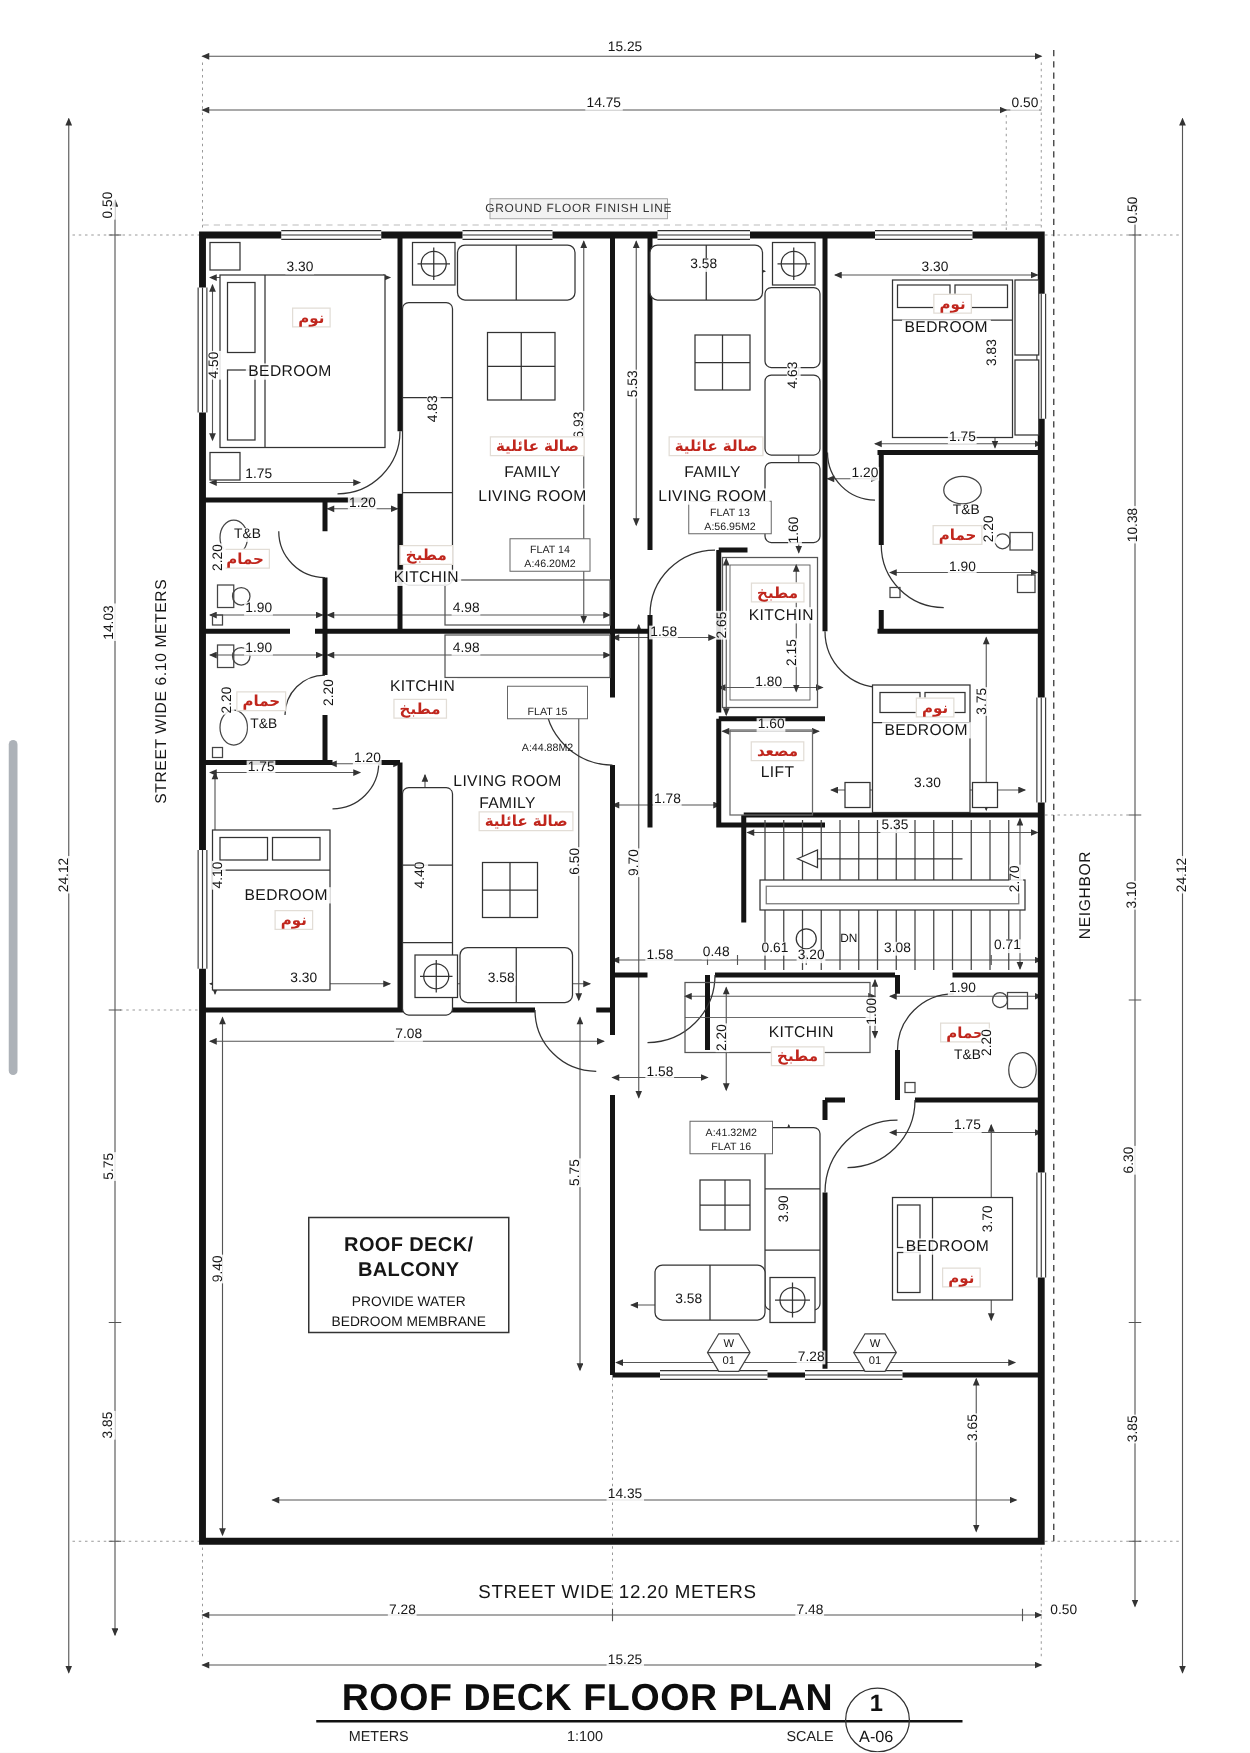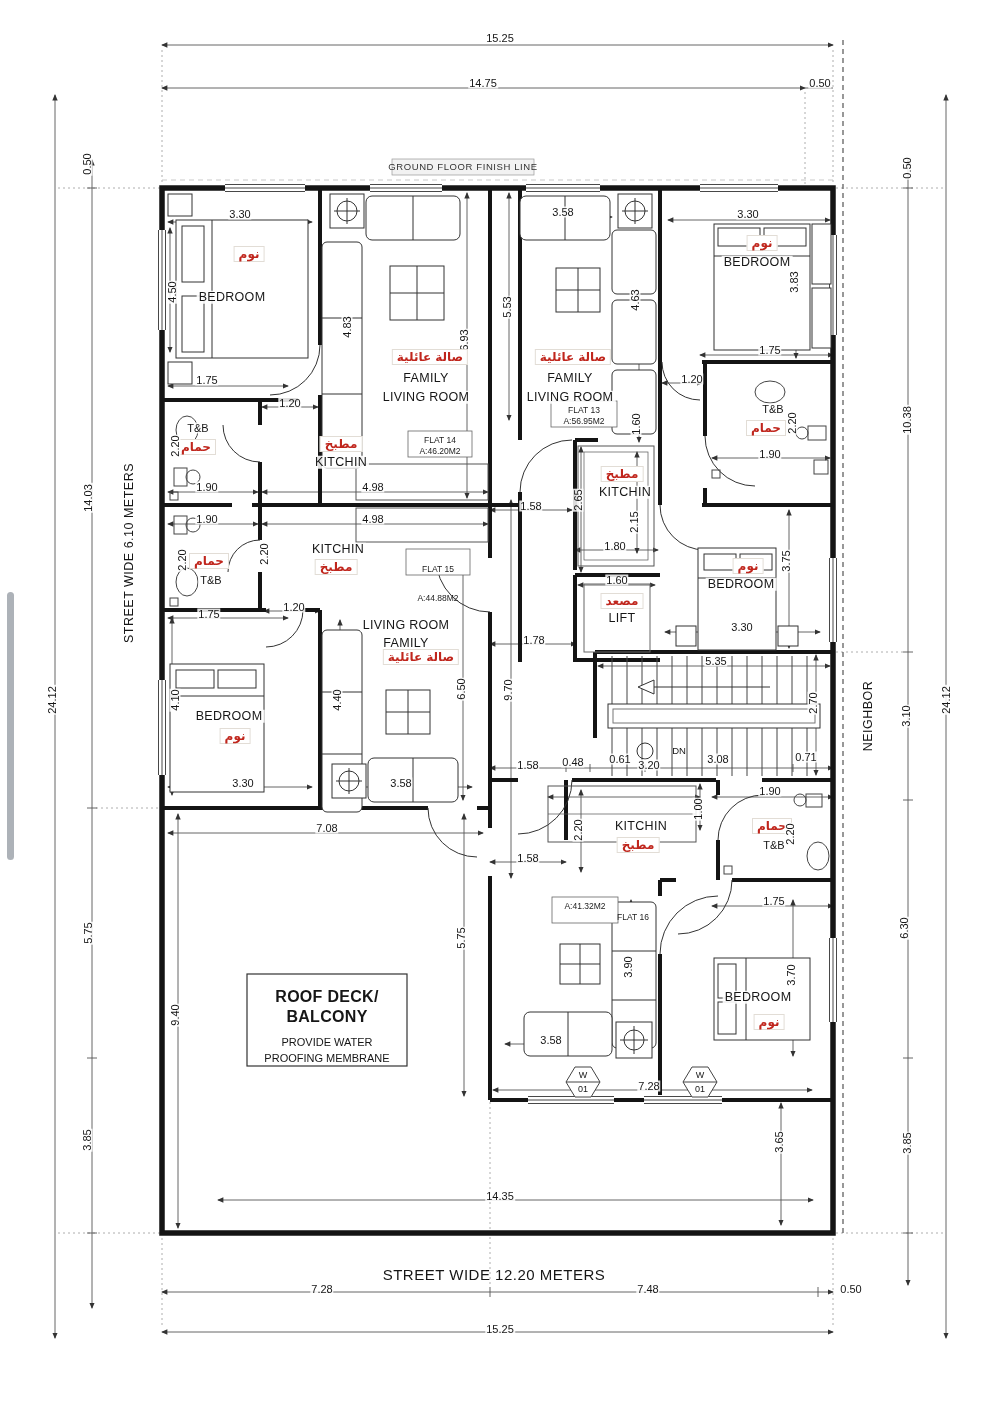--- a/index.html
+++ b/index.html
@@ -498,33 +498,33 @@
       <div class="lbl dim" style="left: 698px; top: 809px; transform: translate(-50%, -50%) rotate(-90deg);">1.00</div>
       <div class="lbl room" style="left: 641px; top: 826px;">KITCHIN</div>
       <div class="lbl ar" style="left: 638px; top: 845px;">مطبخ</div>
       <div class="lbl dim" style="left: 578px; top: 830px; transform: translate(-50%, -50%) rotate(-90deg);">2.20</div>
       <div class="lbl ar" style="left: 772px; top: 826px;">حمام</div>
       <div class="lbl room-sm" style="left: 774px; top: 845px;">T&amp;B</div>
       <div class="lbl dim" style="left: 790px; top: 834px; transform: translate(-50%, -50%) rotate(-90deg);">2.20</div>
       <div class="lbl dim" style="left: 327px; top: 828px;">7.08</div>
       <div class="lbl dim" style="left: 528px; top: 858px;">1.58</div>
       <div class="lbl tag" style="left: 585px; top: 906px;">A:41.32M2</div>
-      <div class="lbl tag" style="left: 585px; top: 917px; margin-left: 48px;">FLAT 16</div>
+      <div class="lbl tag" style="left: 585px; top: 917px;">FLAT 16</div>
       <div class="lbl dim" style="left: 774px; top: 901px;">1.75</div>
       <div class="lbl dim" style="left: 88px; top: 933px; transform: translate(-50%, -50%) rotate(-90deg);">5.75</div>
       <div class="lbl dim" style="left: 461px; top: 938px; transform: translate(-50%, -50%) rotate(-90deg);">5.75</div>
       <div class="lbl dim" style="left: 628px; top: 967px; transform: translate(-50%, -50%) rotate(-90deg);">3.90</div>
       <div class="lbl dim" style="left: 791px; top: 975px; transform: translate(-50%, -50%) rotate(-90deg);">3.70</div>
       <div class="lbl room" style="left: 758px; top: 997px;">BEDROOM</div>
       <div class="lbl ar" style="left: 769px; top: 1022px;">نوم</div>
       <div class="lbl dim" style="left: 175px; top: 1015px; transform: translate(-50%, -50%) rotate(-90deg);">9.40</div>
       <div class="lbl deck-title" style="left: 327px; top: 997px;">ROOF DECK/</div>
       <div class="lbl deck-title" style="left: 327px; top: 1017px;">BALCONY</div>
       <div class="lbl deck-note" style="left: 327px; top: 1042px;">PROVIDE WATER</div>
-      <div class="lbl deck-note" style="left: 327px; top: 1058px;">PROOFING MEMBRANE</div>
+      <div class="lbl deck-note" style="left: 327px; top: 1058px;">BEDROOM MEMBRANE</div>
       <div class="lbl dim" style="left: 551px; top: 1040px;">3.58</div>
       <div class="lbl dim" style="left: 904px; top: 928px; transform: translate(-50%, -50%) rotate(-90deg);">6.30</div>
       <div class="lbl hex" style="left: 583px; top: 1075px;">W</div>
       <div class="lbl hex" style="left: 583px; top: 1089px;">01</div>
       <div class="lbl dim" style="left: 649px; top: 1086px;">7.28</div>
       <div class="lbl hex" style="left: 700px; top: 1075px;">W</div>
       <div class="lbl hex" style="left: 700px; top: 1089px;">01</div>
       <div class="lbl dim" style="left: 779px; top: 1142px; transform: translate(-50%, -50%) rotate(-90deg);">3.65</div>
       <div class="lbl dim" style="left: 87px; top: 1140px; transform: translate(-50%, -50%) rotate(-90deg);">3.85</div>
       <div class="lbl dim" style="left: 907px; top: 1143px; transform: translate(-50%, -50%) rotate(-90deg);">3.85</div>
@@ -534,15 +534,25 @@
       <div class="lbl dim" style="left: 907px; top: 420px; transform: translate(-50%, -50%) rotate(-90deg);">10.38</div>
       <div class="lbl dim" style="left: 946px; top: 700px; transform: translate(-50%, -50%) rotate(-90deg);">24.12</div>
       <div class="lbl dim" style="left: 500px; top: 1196px;">14.35</div>
       <div class="lbl street-h" style="left: 494px; top: 1274px;">STREET WIDE 12.20 METERS</div>
       <div class="lbl dim" style="left: 322px; top: 1289px;">7.28</div>
       <div class="lbl dim" style="left: 648px; top: 1289px;">7.48</div>
       <div class="lbl dim" style="left: 851px; top: 1289px;">0.50</div>
       <div class="lbl dim" style="left: 500px; top: 1329px;">15.25</div>
     </div>
 
+  <div id="title-block">
+    <div id="plan-title">ROOF DECK FLOOR PLAN</div>
+    <div id="title-underline"></div>
+    <div class="scale-item" id="units-label">METERS</div>
+    <div class="scale-item" id="scale-value">1:100</div>
+    <div class="scale-item" id="scale-label">SCALE</div>
+    <div id="detail-circle"></div>
+    <div id="detail-number">1</div>
+    <div id="sheet-number">A-06</div>
+  </div>
 
   <div id="scrollbar"></div>
 </div>
 
 </body></html>

